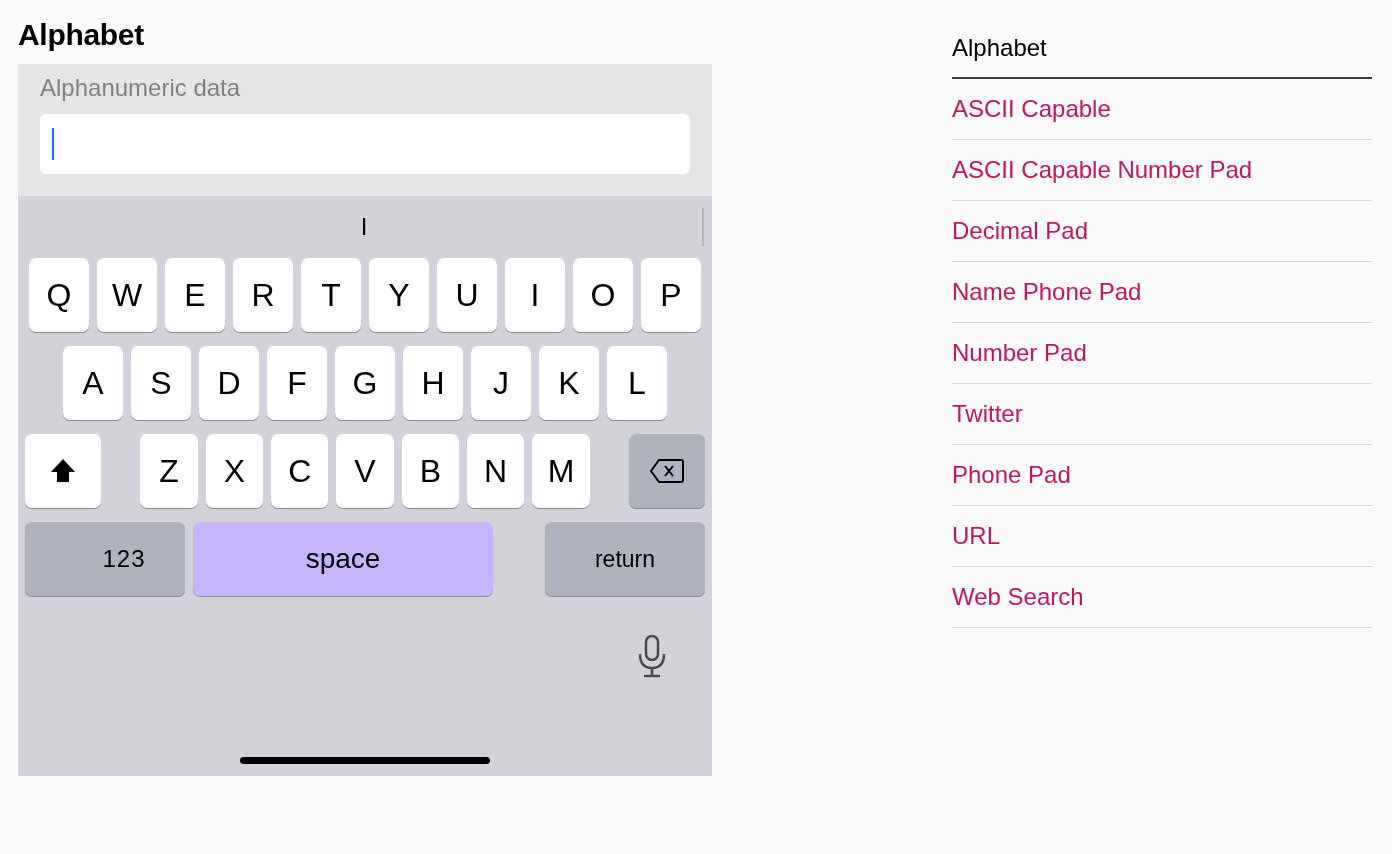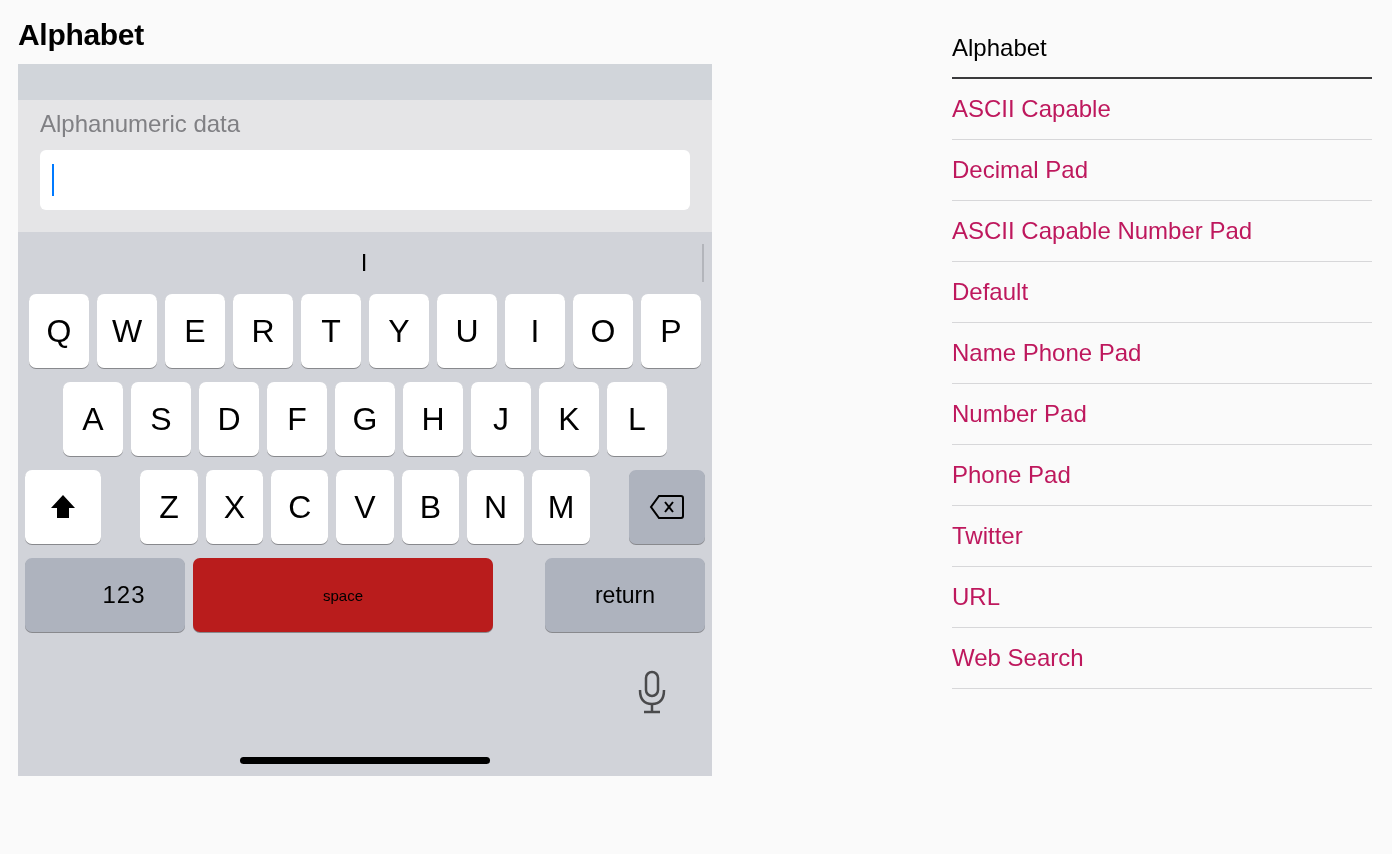--- a/index.html
+++ b/index.html
@@ -36,21 +36,20 @@
       background: #d1d5da;
       border-radius: 0;
       overflow: hidden;
       height: 712px;
       display: flex;
       flex-direction: column;
     }
     .input-area {
       background: #e5e5e7;
       padding: 10px 22px 22px 22px;
-      margin-top: 36px;
     }
     .input-label {
       font-size: 24px;
       color: #808084;
       margin-bottom: 12px;
       font-weight: 400;
     }
     .text-input {
       width: 100%;
       height: 60px;
@@ -133,22 +132,22 @@
     }
     .key-123 {
       width: 160px;
       background: #aeb3be;
       font-size: 24px;
       letter-spacing: 1px;
       padding-left: 38px;
     }
     .key-space {
       flex: 1;
-      background: #b91c1c;
-      font-size: 15px;
+      background: #c4b5fd;
+      font-size: 28px;
       text-align: center;
     }
     .key-return {
       width: 160px;
       background: #aeb3be;
       font-size: 23px;
       margin-left: 44px;
     }
     .bottom-bar {
       flex: 1;
@@ -278,23 +277,22 @@
         <div class="home-indicator"></div>
       </div>
     </div>
   </div>
 </div>
 
 <div class="right-panel">
   <ul class="sidebar-list">
     <li class="sidebar-item active">Alphabet</li>
     <li class="sidebar-item">ASCII Capable</li>
+    <li class="sidebar-item">ASCII Capable Number Pad</li>
     <li class="sidebar-item">Decimal Pad</li>
-    <li class="sidebar-item">ASCII Capable Number Pad</li>
-    <li class="sidebar-item">Default</li>
     <li class="sidebar-item">Name Phone Pad</li>
     <li class="sidebar-item">Number Pad</li>
+    <li class="sidebar-item">Twitter</li>
     <li class="sidebar-item">Phone Pad</li>
-    <li class="sidebar-item">Twitter</li>
     <li class="sidebar-item">URL</li>
     <li class="sidebar-item">Web Search</li>
   </ul>
 </div>
 
 </body></html>

